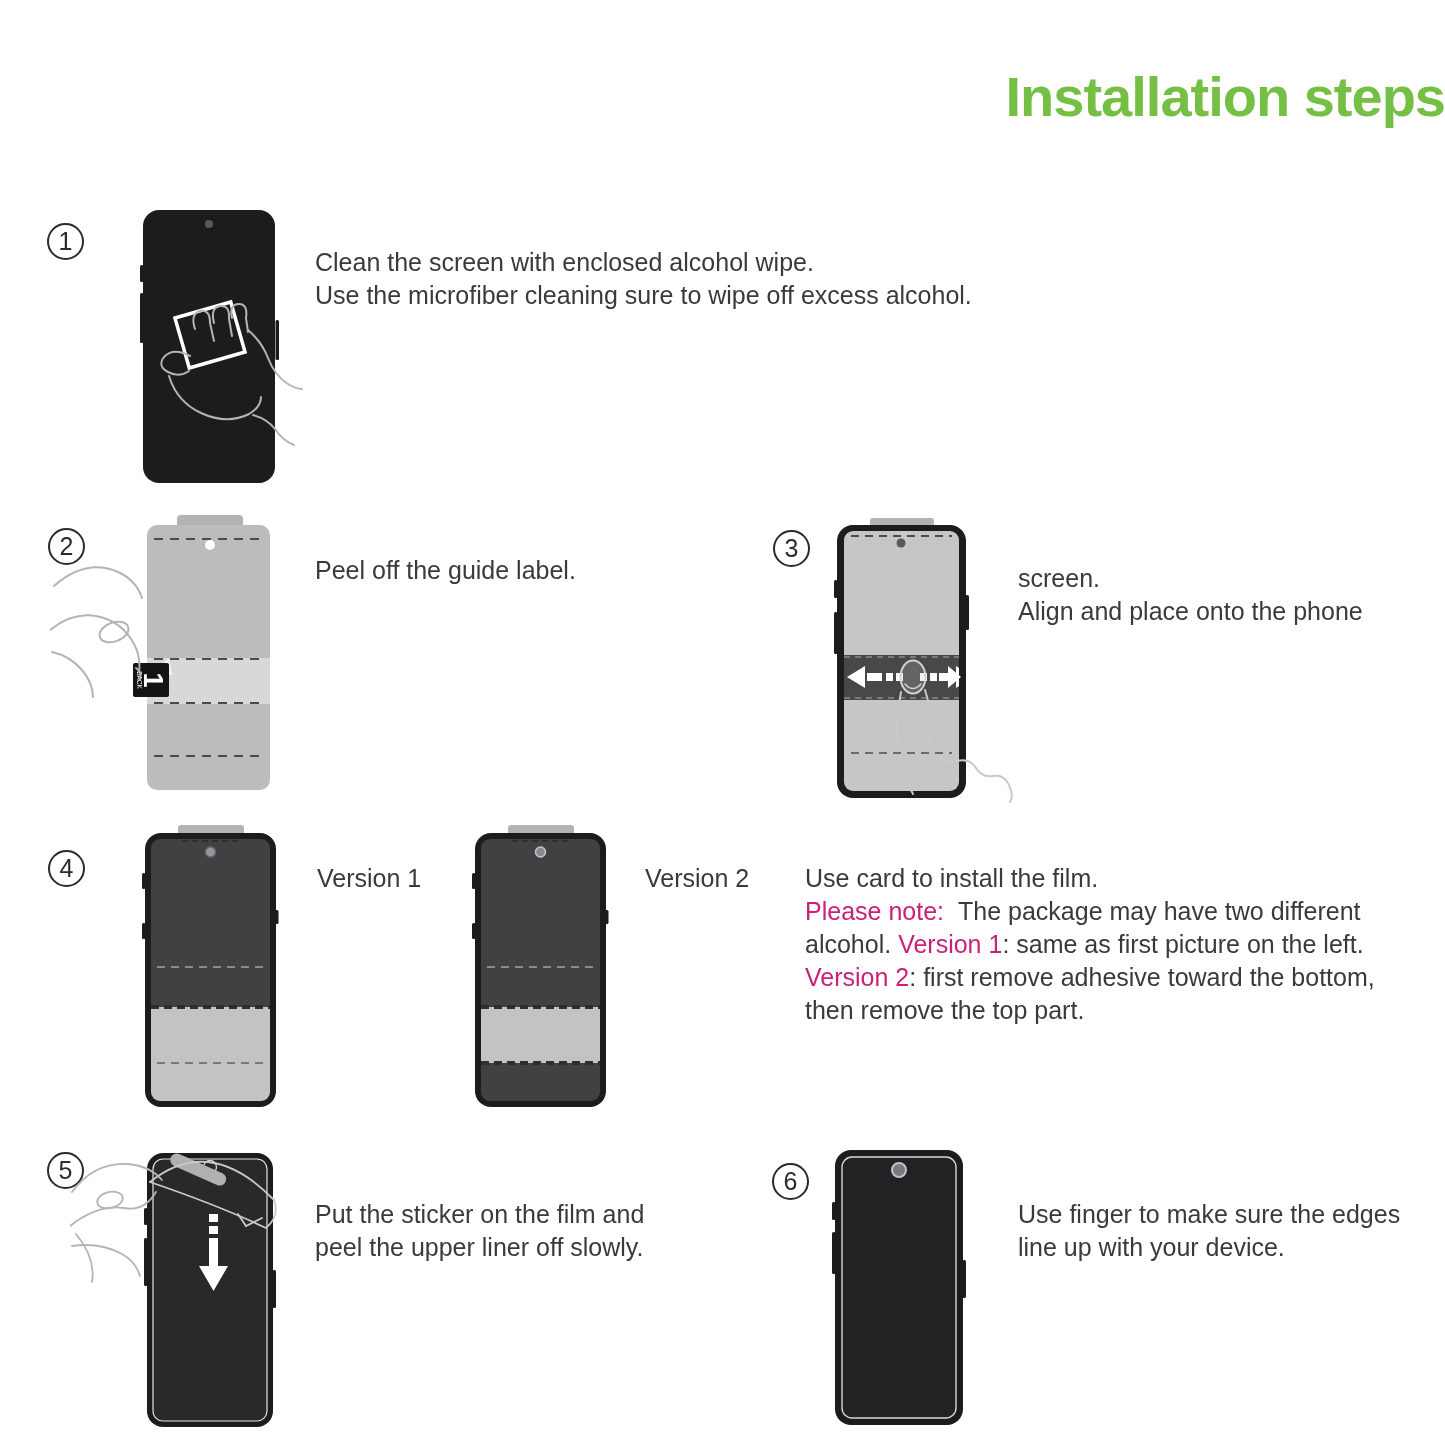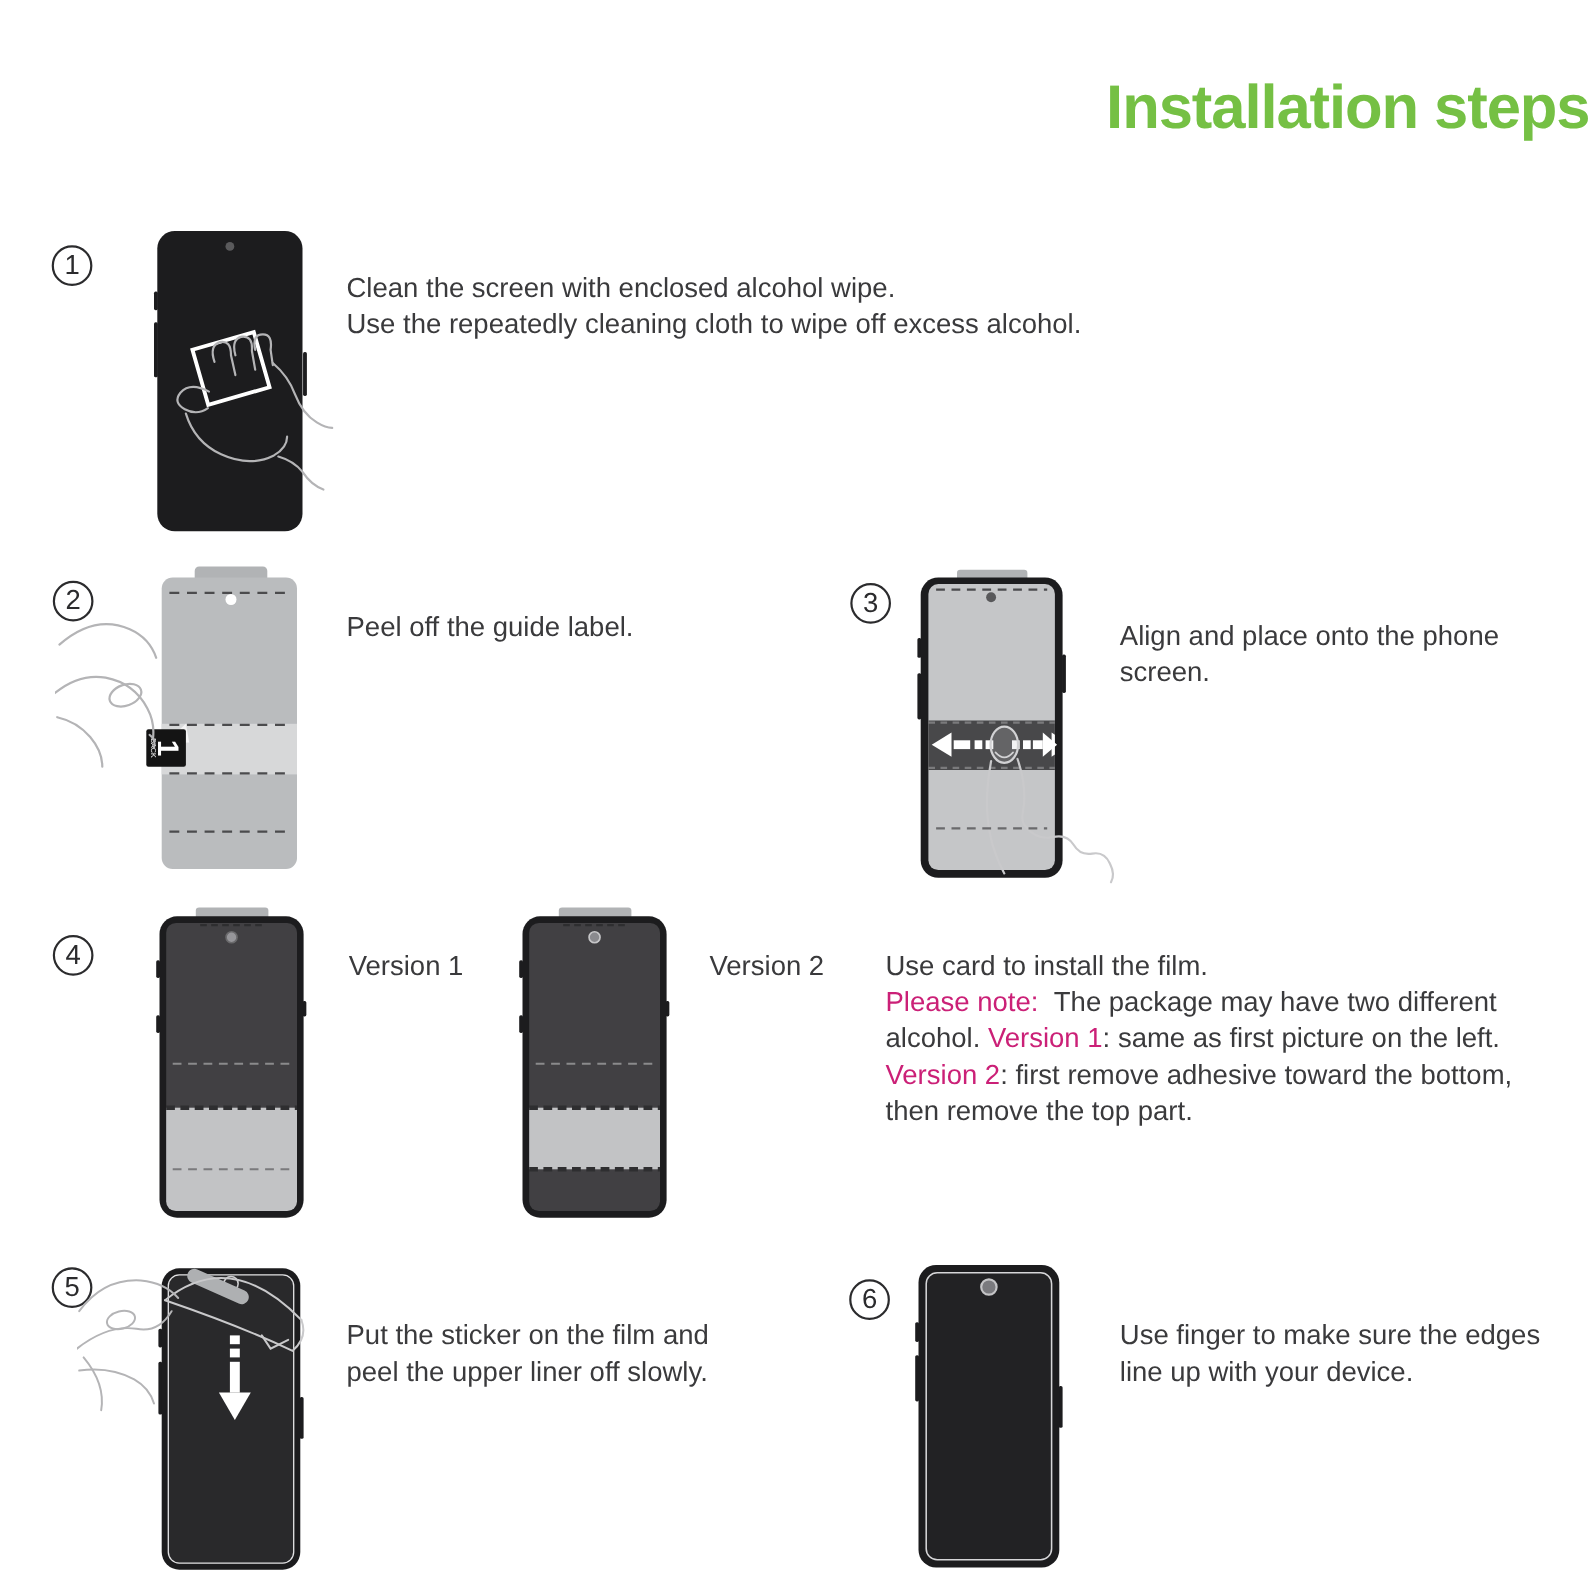--- a/index.html
+++ b/index.html
@@ -41,21 +41,21 @@
       <path d="M97 113 q-3 -14 7 -14 q9 0 7 14 l2 14"></path>
       <path d="M113 125 q14 12 20 28 q7 18 20 26 q8 5 14 5"></path>
       <path d="M55 151 q-17 -9 -26 1 q-7 9 4 15 q11 6 21 -1"></path>
       <path d="M34 171 q8 26 32 37 q26 12 48 1 q12 -7 12 -17"></path>
       <path d="M118 210 q14 4 22 14 q8 12 19 16"></path>
     </g>
   </svg>
 
   <div class="step-text" style="left:315px; top:246px;">
     <div>Clean the screen with enclosed alcohol wipe.</div>
-    <div>Use the repeatedly cleaning cloth to wipe off excess alcohol.</div>
+    <div>Use the microfiber cleaning sure to wipe off excess alcohol.</div>
   </div>
 
   <div class="badge" style="left:48px; top:528px;">2</div>
 
   <svg class="illus" style="left:50px; top:500px;" width="245" height="300" viewBox="0 0 245 300">
     <rect x="127" y="15" width="66" height="24" rx="4" fill="#b1b3b5"></rect>
     <rect x="97" y="25" width="123" height="265" rx="10" fill="#babcbe"></rect>
     <path d="M104 39 H213" stroke="#4b4b4d" stroke-width="2" stroke-dasharray="9 7" fill="none"></path>
     <circle cx="160" cy="45" r="5" fill="#ffffff"></circle>
     <rect x="97" y="158" width="123" height="46" fill="#d7d8d9"></rect>
@@ -108,22 +108,22 @@
       <ellipse cx="88" cy="177" rx="12.5" ry="16.5" fill="rgba(200,201,203,0.22)"></ellipse>
       <path d="M80 184 q8 9 16 0" stroke-width="1.5"></path>
       <path d="M76 192 q-7 38 -1 66 q3 17 13 36" stroke="#c9c9cb"></path>
       <path d="M100 190 q9 26 5 48 q-2 10 3 14" stroke="#c9c9cb"></path>
       <path d="M108 252 q10 12 24 9 q13 -3 19 7 q6 10 17 8 q11 -2 16 9 q5 10 1 17" stroke="#c9c9cb"></path>
     </g>
     <path d="M26 253 H127" stroke="#6a6a6c" stroke-width="2" stroke-dasharray="8 6" fill="none"></path>
   </svg>
 
   <div class="step-text" style="left:1018px; top:562px;">
+    <div>screen.</div>
     <div>Align and place onto the phone</div>
-    <div>screen.</div>
   </div>
 
   <div class="badge" style="left:48px; top:850px;">4</div>
 
   <svg class="illus" style="left:140px; top:820px;" width="150" height="292" viewBox="0 0 150 292">
     <defs>
         <clipPath id="scrV1">
           <rect x="11" y="19" width="119" height="262" rx="9"></rect>
         </clipPath>
       </defs>

